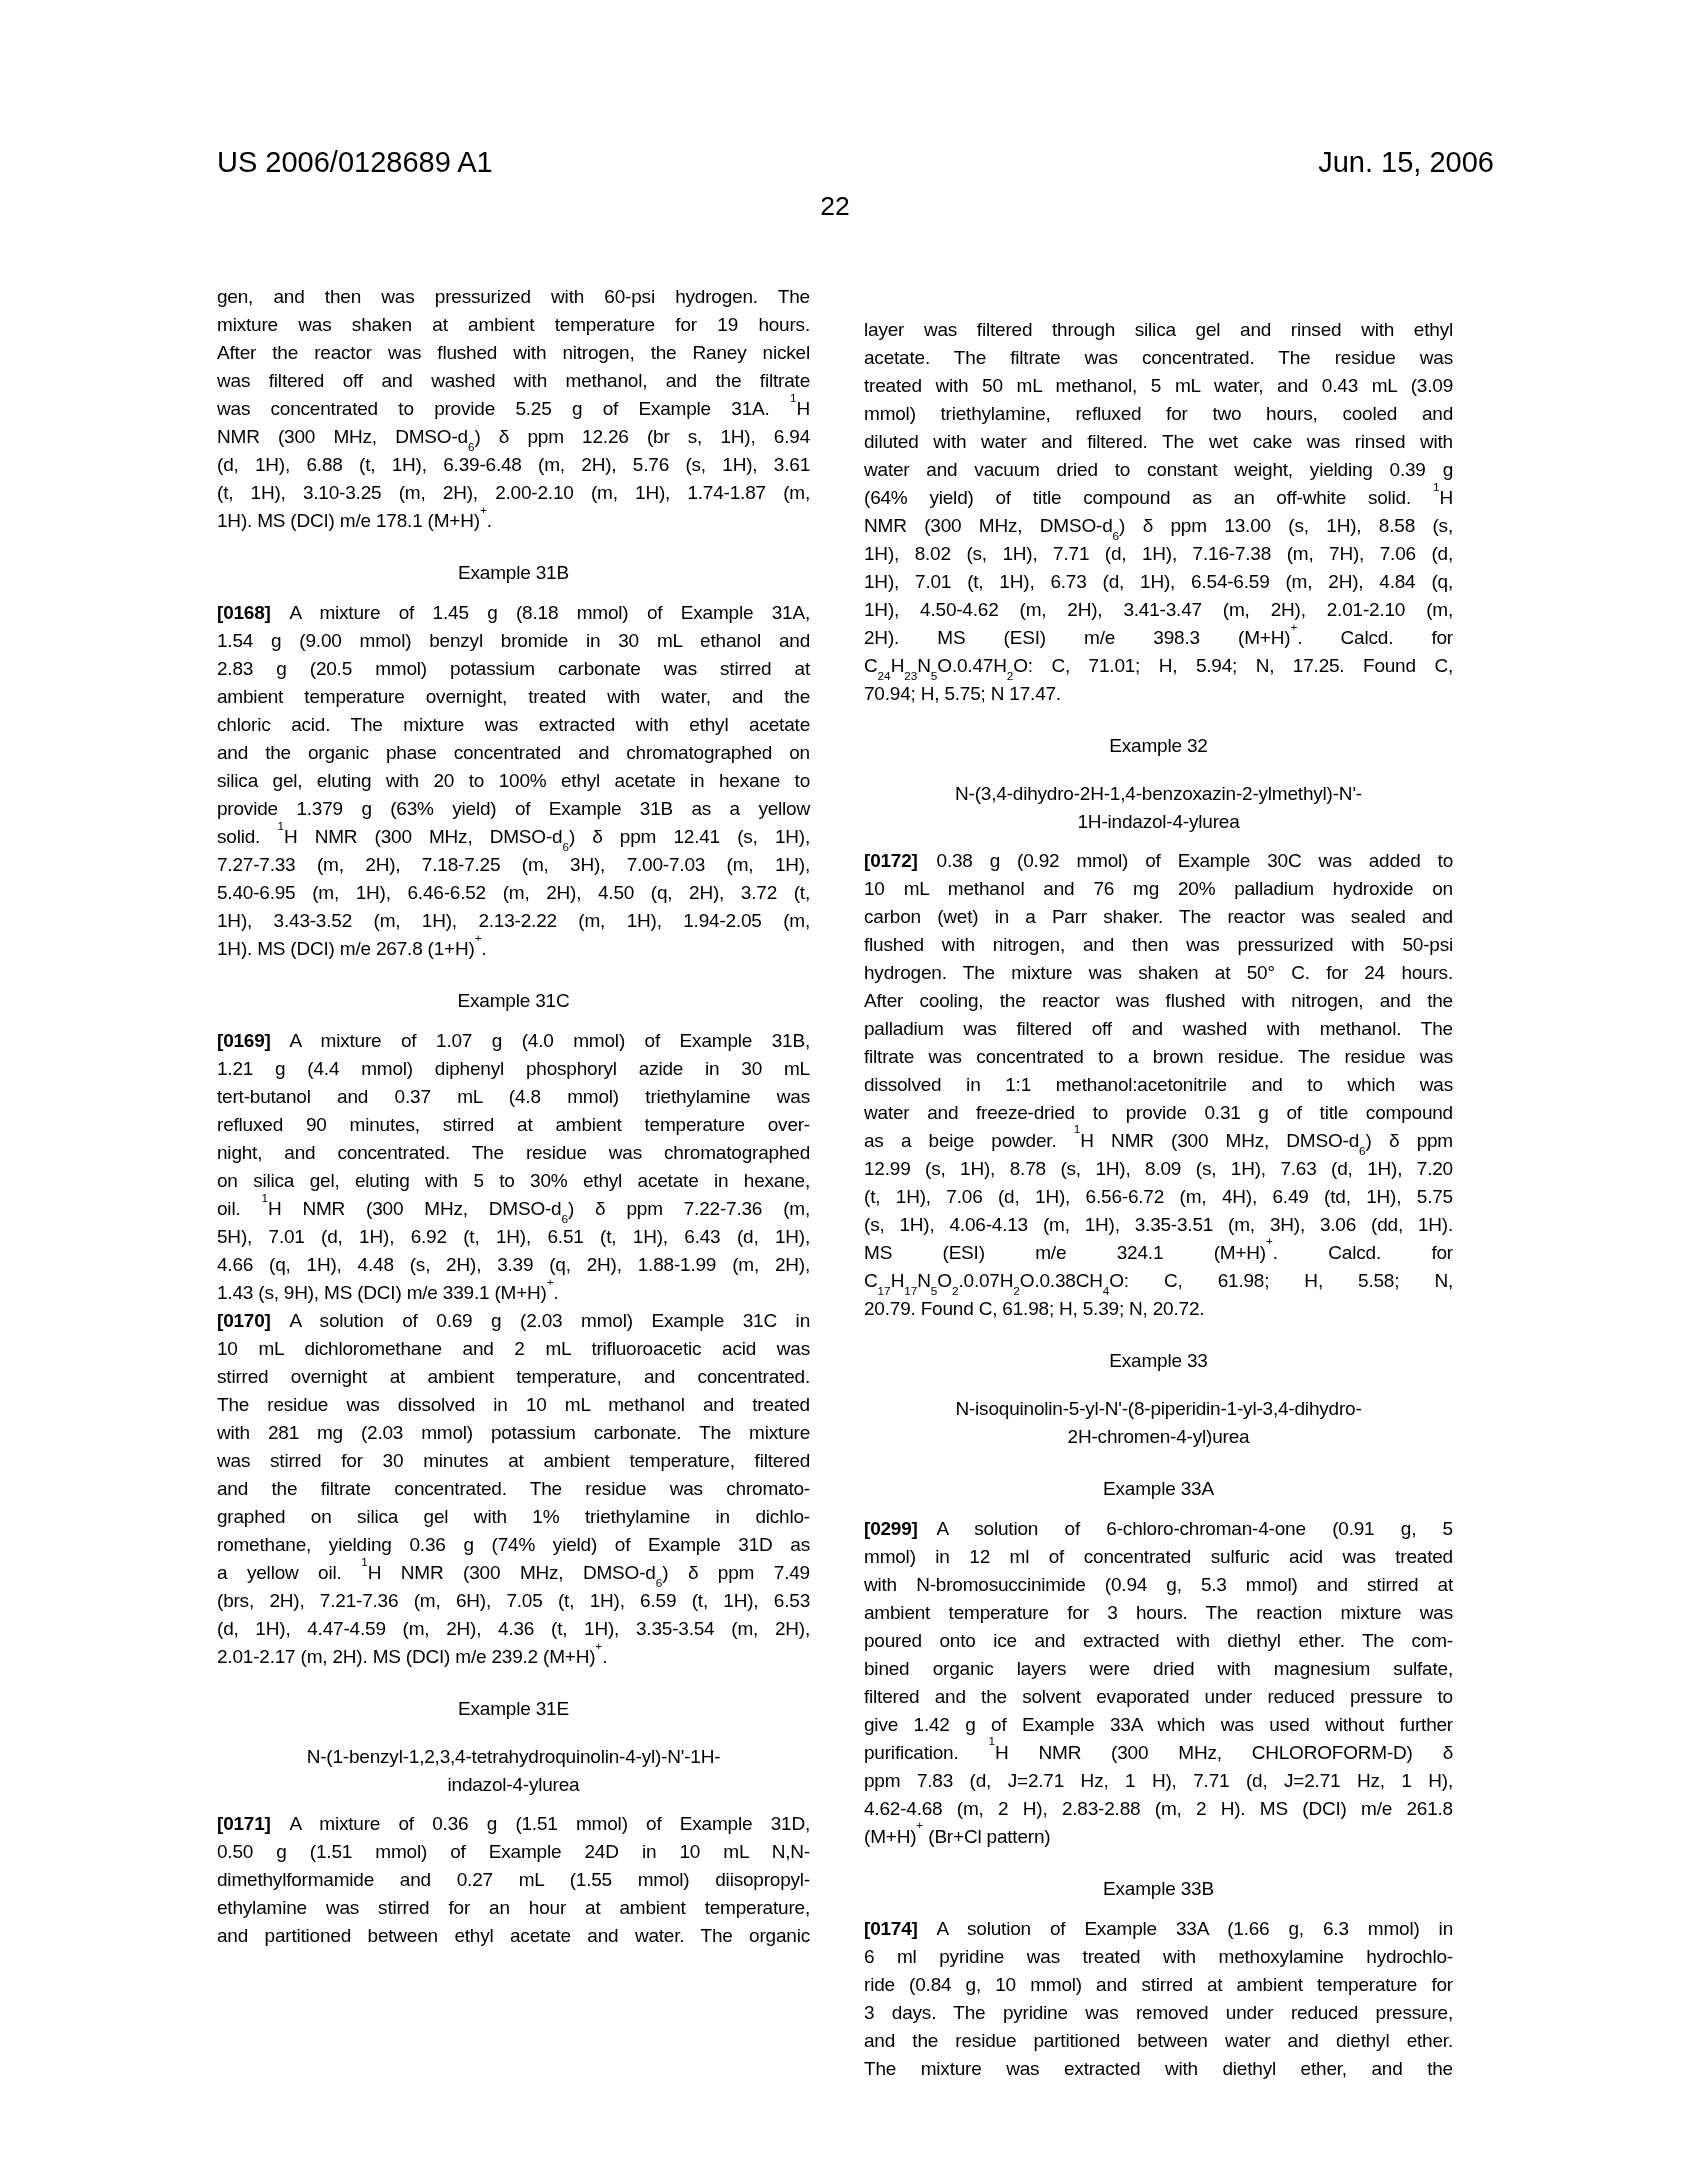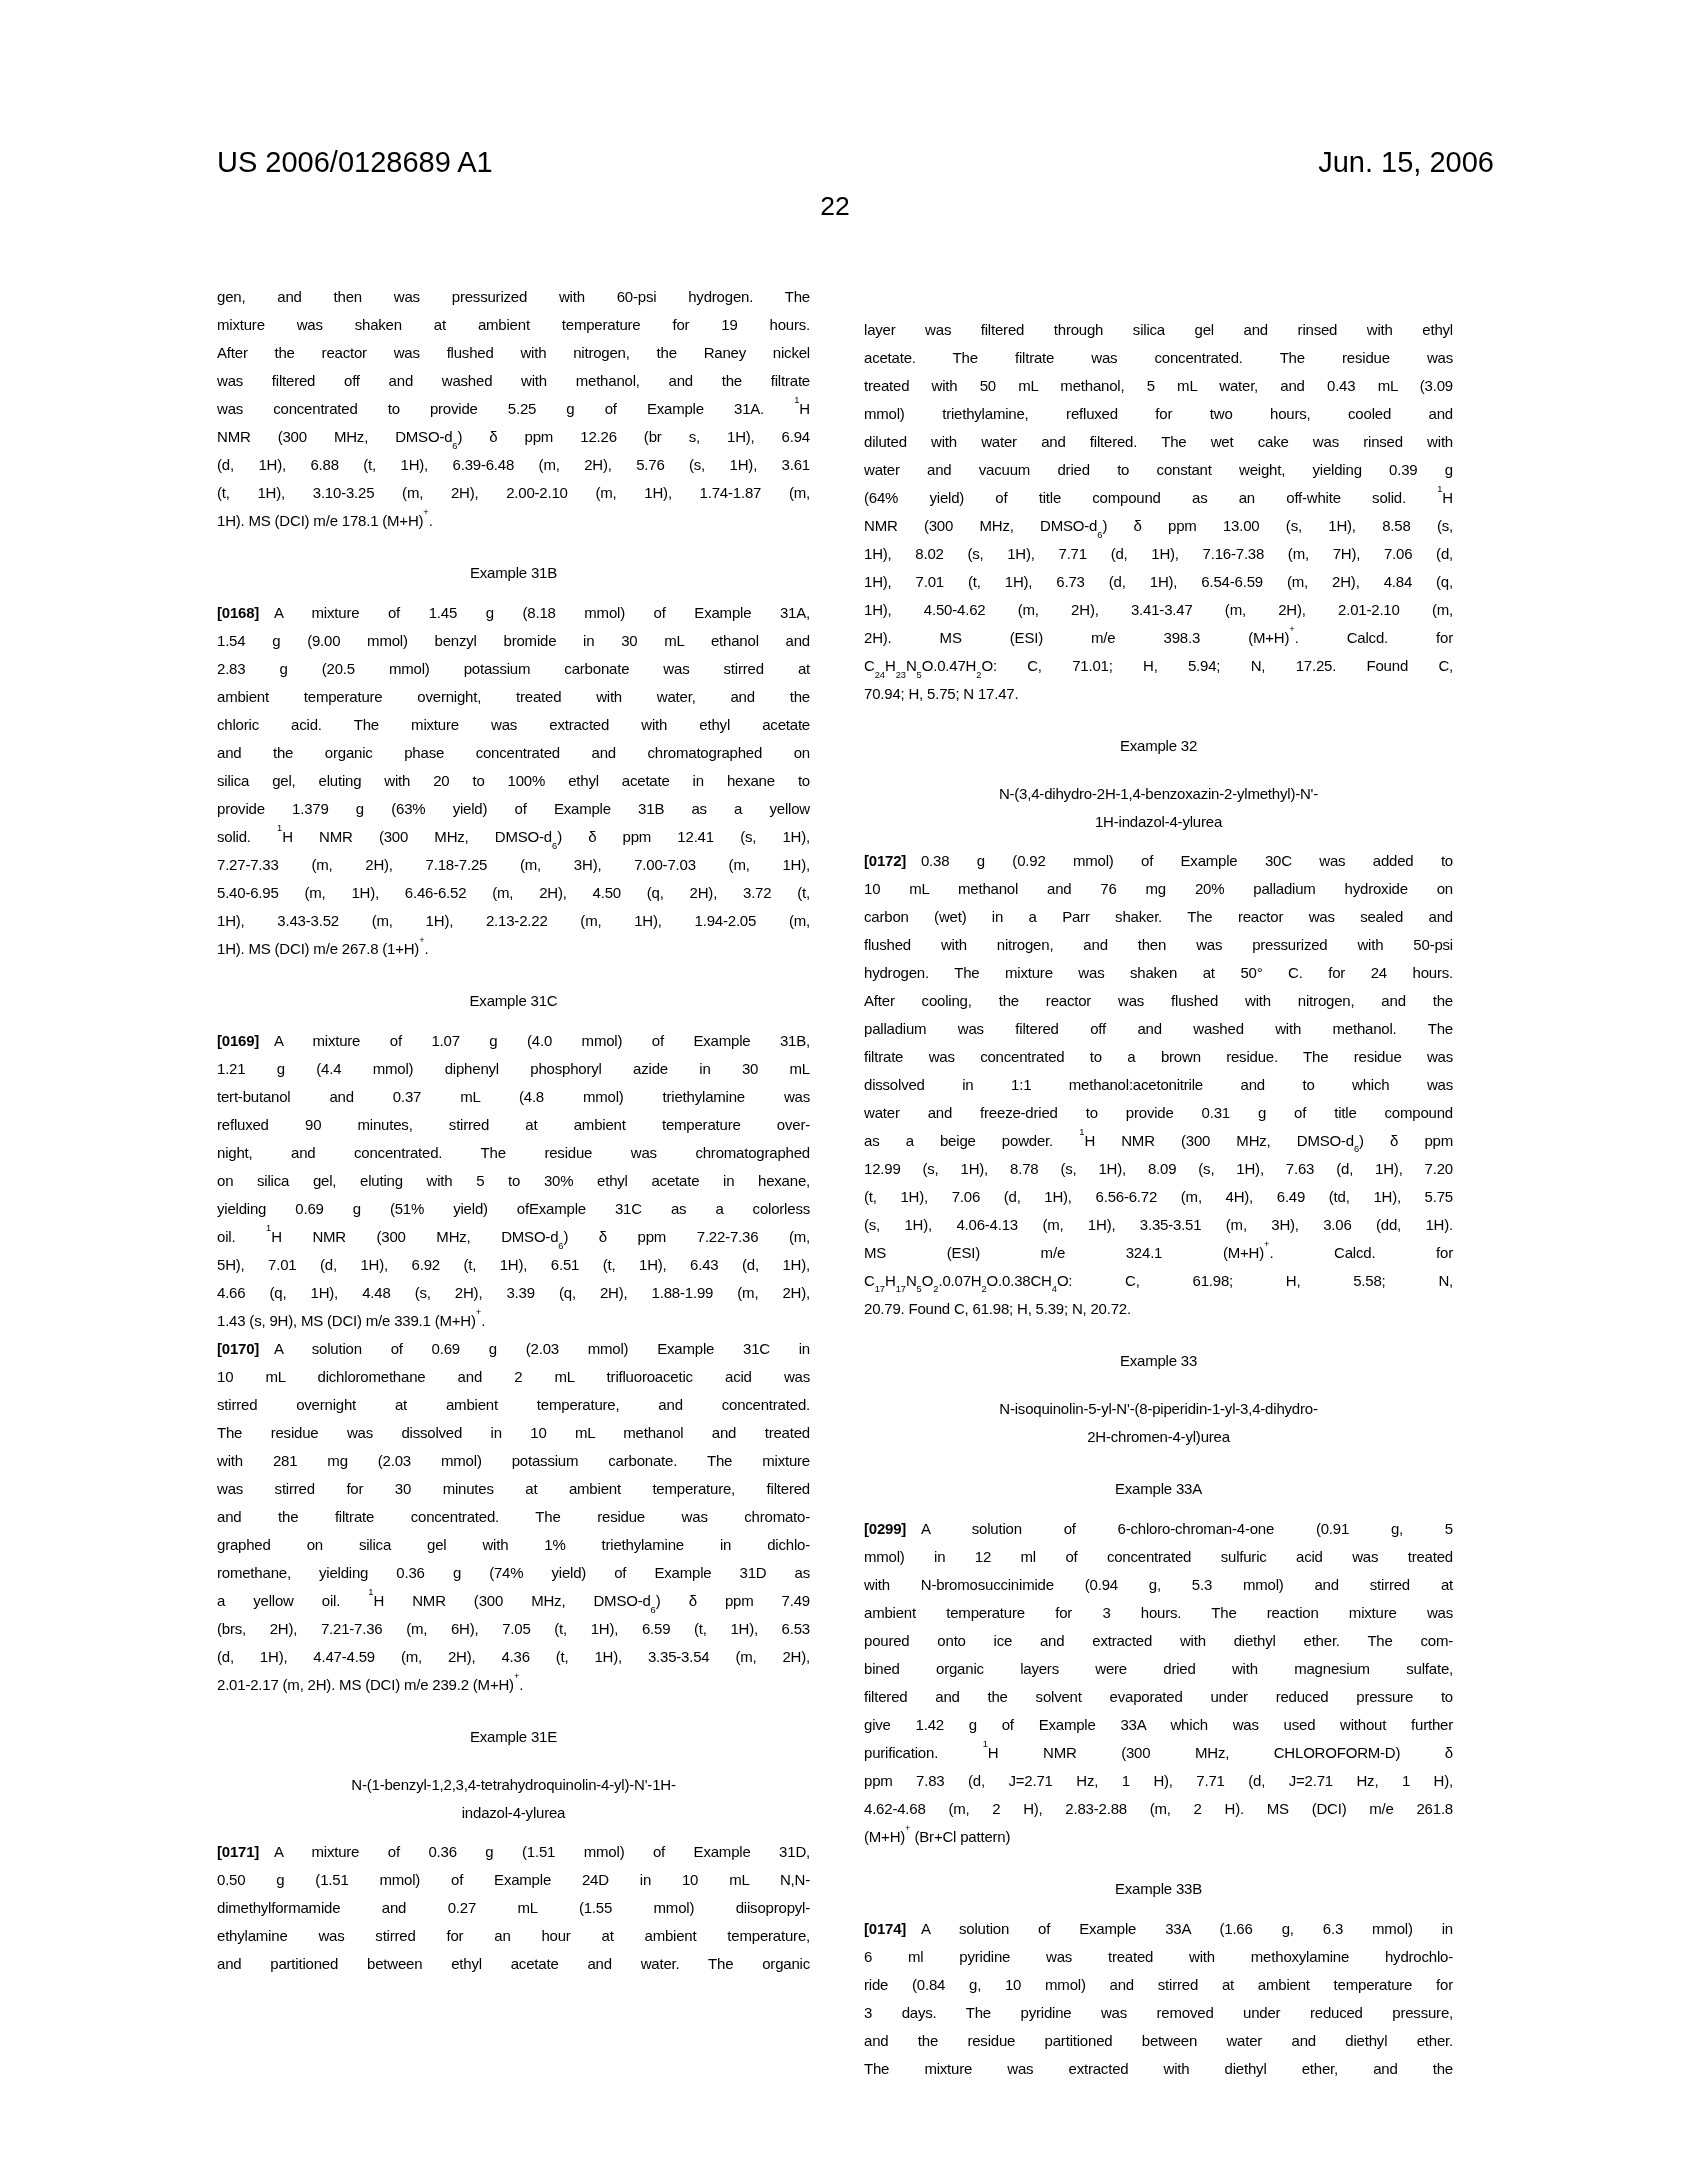--- a/index.html
+++ b/index.html
@@ -31,21 +31,21 @@
     position: absolute;
     left: 217px;
     top: 191px;
     width: 1236px;
     text-align: center;
     font-size: 26.5px;
   }
   .col {
     position: absolute;
     top: 283px;
-    font-size: 15px;
+    font-size: 19px;
     line-height: 28px;
     letter-spacing: -0.2px;
   }
   #col-left  { left: 217px;  width: 593px; }
   #col-right { left: 864px; width: 589px; margin-top: 33px; }
 
   .para { margin: 0; }
   .line {
     text-align: justify;
     text-align-last: justify;
@@ -104,21 +104,20 @@
           <div class="line para-end">1H). MS (DCI) m/e 267.8 (1+H)<sup>+</sup>.</div>
         </div>
         <div class="heading">Example 31C</div>
         <div class="para">
           <div class="line"><b>[0169]</b> A mixture of 1.07 g (4.0 mmol) of Example 31B,</div>
           <div class="line">1.21 g (4.4 mmol) diphenyl phosphoryl azide in 30 mL</div>
           <div class="line">tert-butanol and 0.37 mL (4.8 mmol) triethylamine was</div>
           <div class="line">refluxed 90 minutes, stirred at ambient temperature over-</div>
           <div class="line">night, and concentrated. The residue was chromatographed</div>
           <div class="line">on silica gel, eluting with 5 to 30% ethyl acetate in hexane,</div>
-          <div class="line">yielding 0.69 g (51% yield) ofExample 31C as a colorless</div>
           <div class="line">oil. <sup>1</sup>H NMR (300 MHz, DMSO-d<sub>6</sub>) δ ppm 7.22-7.36 (m,</div>
           <div class="line">5H), 7.01 (d, 1H), 6.92 (t, 1H), 6.51 (t, 1H), 6.43 (d, 1H),</div>
           <div class="line">4.66 (q, 1H), 4.48 (s, 2H), 3.39 (q, 2H), 1.88-1.99 (m, 2H),</div>
           <div class="line para-end">1.43 (s, 9H), MS (DCI) m/e 339.1 (M+H)<sup>+</sup>.</div>
         </div>
         <div class="para">
           <div class="line"><b>[0170]</b> A solution of 0.69 g (2.03 mmol) Example 31C in</div>
           <div class="line">10 mL dichloromethane and 2 mL trifluoroacetic acid was</div>
           <div class="line">stirred overnight at ambient temperature, and concentrated.</div>
           <div class="line">The residue was dissolved in 10 mL methanol and treated</div>

